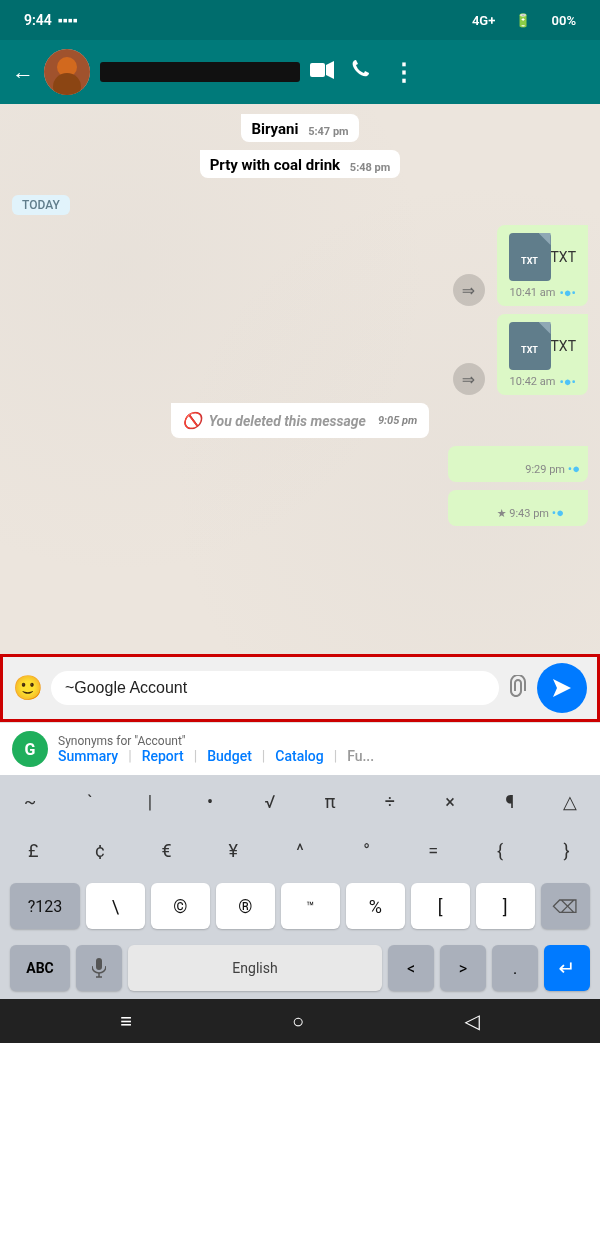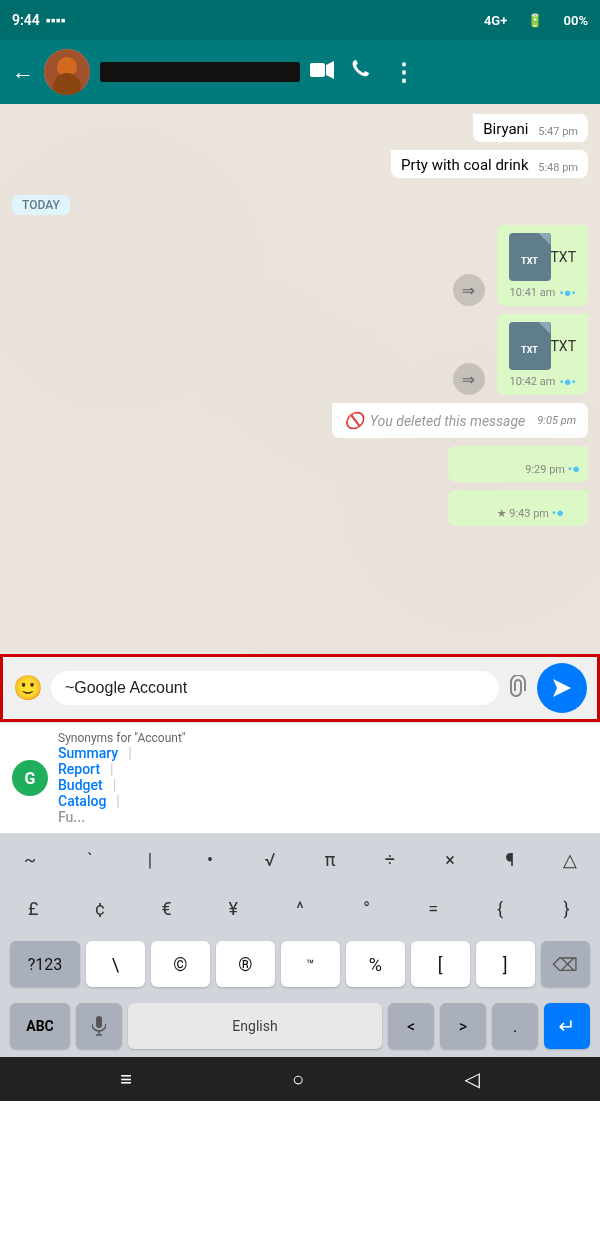--- a/index.html
+++ b/index.html
@@ -13,21 +13,21 @@
     }
 
     
     .status-bar {
       background: #006d6d;
       color: white;
       height: 40px;
       display: flex;
       align-items: center;
       justify-content: space-between;
-      padding: 0 12px;
+      padding: 0 24px;
       font-size: 14px;
       font-weight: 600;
     }
     .status-bar-left { display: flex; align-items: center; gap: 6px; }
     .status-bar-right { display: flex; align-items: center; gap: 20px; font-size: 13px; }
 
     
     .chat-header {
       background: #007a7a;
       height: 64px;
@@ -61,21 +61,21 @@
       overflow: hidden;
       padding: 10px 12px;
       position: relative;
       display: flex;
       flex-direction: column;
       gap: 4px;
     }
 
     
     .msg-row { display: flex; align-items: flex-end; margin-bottom: 4px; position: relative; z-index: 1; }
-    .msg-row.left { justify-content: flex-end; }
+    .msg-row.left { justify-content: center; font-weight: bold; }
     .msg-row.right { justify-content: flex-end; }
 
     .bubble {
       border-radius: 8px;
       padding: 6px 10px 4px 10px;
       max-width: 75%;
       font-size: 15px;
       position: relative;
     }
     .bubble.incoming {
@@ -229,21 +229,21 @@
       display: flex;
       align-items: center;
       justify-content: center;
       color: white;
       font-size: 16px;
       font-weight: bold;
       flex-shrink: 0;
     }
     .suggestion-text-area { flex: 1; }
     .suggestion-label { font-size: 12px; color: #666; }
-    .suggestion-synonyms { display: flex; gap: 0; font-size: 14px; color: #333; flex-direction: column; }
+    .suggestion-synonyms { display: flex; gap: 0; font-size: 14px; color: #333; }
     .synonym { padding: 0 10px 0 0; color: #007bff; font-weight: 500; }
     .synonym:not(:last-child)::after { content: '|'; color: #ccc; margin-left: 10px; }
 
     
     .keyboard-special {
       background: #d1d5db;
       padding: 10px 0 8px 0;
       display: flex;
       align-items: center;
       justify-content: space-around;

